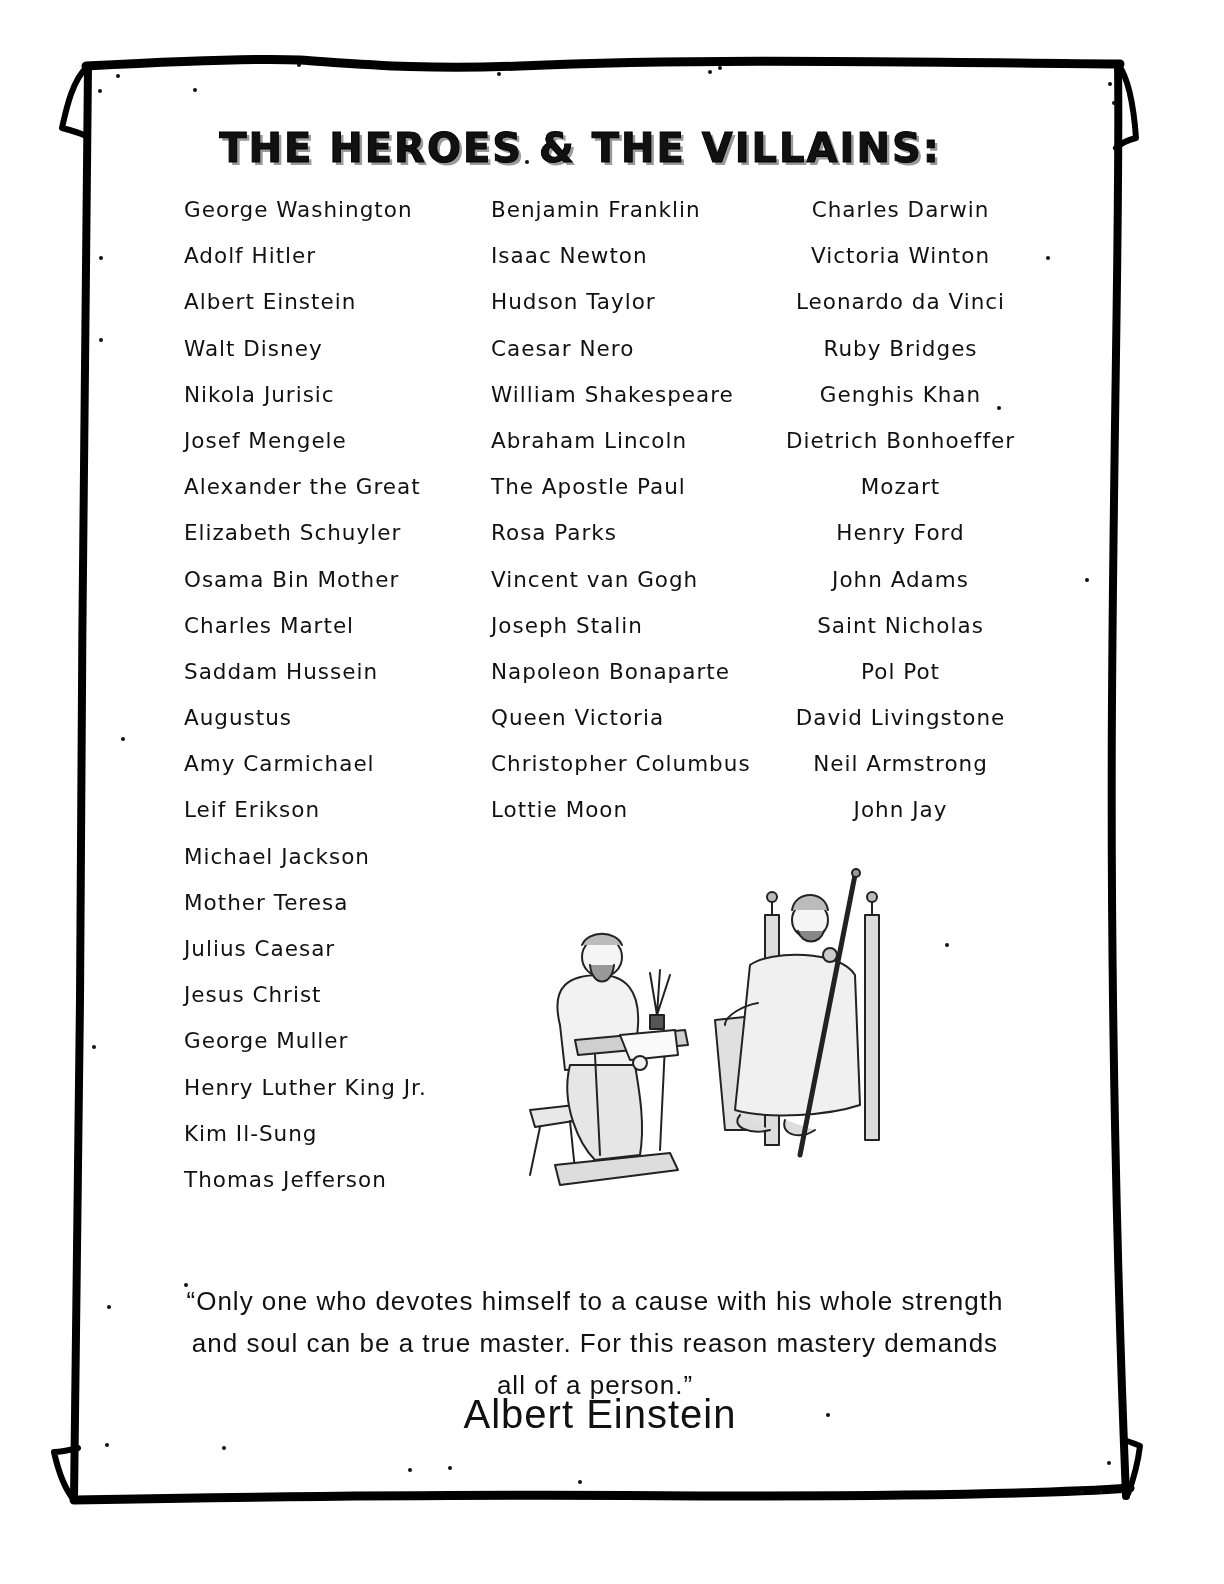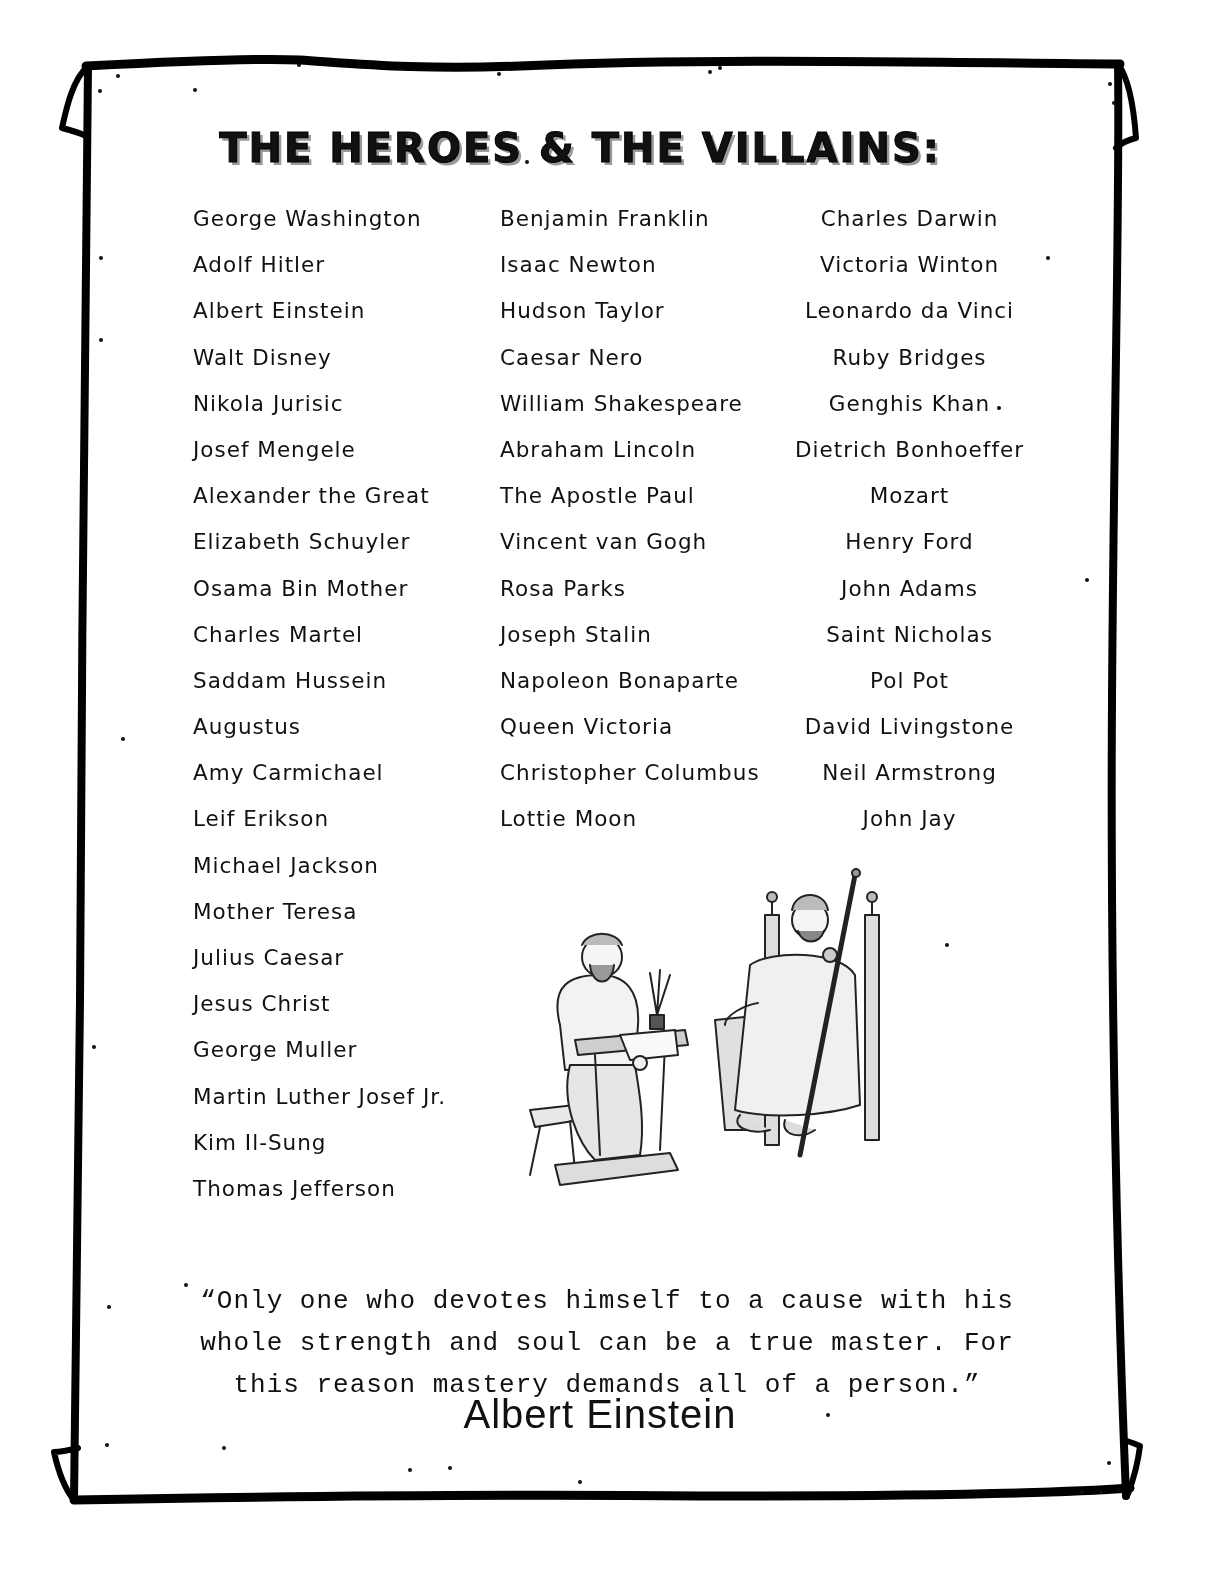--- a/index.html
+++ b/index.html
@@ -5,29 +5,29 @@
     html, body { margin: 0; padding: 0; background: #ffffff; }
     body { width: 1224px; height: 1584px; position: relative; overflow: hidden; font-family: "DejaVu Sans", sans-serif; color: #111; }
     .frame-svg { position: absolute; left: 0; top: 0; width: 1224px; height: 1584px; }
     .title {
       position: absolute; left: 0; width: 1160px; top: 98px; text-align: center;
       font-family: "DejaVu Sans", sans-serif; font-weight: bold; font-size: 40px;
       letter-spacing: 2px; color: #111;
       text-shadow: 3px 3px 0 #9a9a9a;
       -webkit-text-stroke: 1px #000;
     }
-    .col { position: absolute; top: 193px; margin: 9px; padding: 0; list-style: none; }
+    .col { position: absolute; top: 193px; margin: 0; padding: 0; list-style: none; }
     .col li { height: 46.2px; line-height: 33px; font-size: 21.5px; letter-spacing: 1px; color: #111; white-space: nowrap; }
     .col-1 { left: 184px; }
     .col-2 { left: 491px; }
     .col-3 { left: 786px; text-align: center; }
     .illustration { position: absolute; left: 500px; top: 865px; width: 410px; height: 350px; }
     .quote {
-      position: absolute; left: 192px; width: 830px; top: 1254px; text-align: center;
-      font-family: Liberation Mono, monospace; font-size: 26px;
+      position: absolute; left: 180px; width: 830px; top: 1254px; text-align: center;
+      font-family: Liberation Sans, sans-serif; font-size: 26px;
       line-height: 42px; letter-spacing: 1px; color: #111;
     }
     .author {
       position: absolute; left: 380px; width: 440px; top: 1392px; text-align: center;
       font-family: "Liberation Sans", sans-serif; font-size: 40px; letter-spacing: 1px; color: #111;
     }
     .speck { position: absolute; width: 4px; height: 4px; border-radius: 50%; background: #111; }
   </style>
 </head>
 <body>
@@ -99,35 +99,35 @@
   <li>Charles Martel</li>
   <li>Saddam Hussein</li>
   <li>Augustus</li>
   <li>Amy Carmichael</li>
   <li>Leif Erikson</li>
   <li>Michael Jackson</li>
   <li>Mother Teresa</li>
   <li>Julius Caesar</li>
   <li>Jesus Christ</li>
   <li>George Muller</li>
-  <li>Martin Luther Josef Jr.</li>
+  <li>Henry Luther King Jr.</li>
   <li>Kim Il-Sung</li>
   <li>Thomas Jefferson</li>
 </ul>
 
 <ul class="col col-2">
   <li>Benjamin Franklin</li>
   <li>Isaac Newton</li>
   <li>Hudson Taylor</li>
   <li>Caesar Nero</li>
   <li>William Shakespeare</li>
   <li>Abraham Lincoln</li>
   <li>The Apostle Paul</li>
+  <li>Rosa Parks</li>
   <li>Vincent van Gogh</li>
-  <li>Rosa Parks</li>
   <li>Joseph Stalin</li>
   <li>Napoleon Bonaparte</li>
   <li>Queen Victoria</li>
   <li>Christopher Columbus</li>
   <li>Lottie Moon</li>
 </ul>
 
 <ul class="col col-3">
   <li>Charles Darwin</li>
   <li>Victoria Winton</li>

